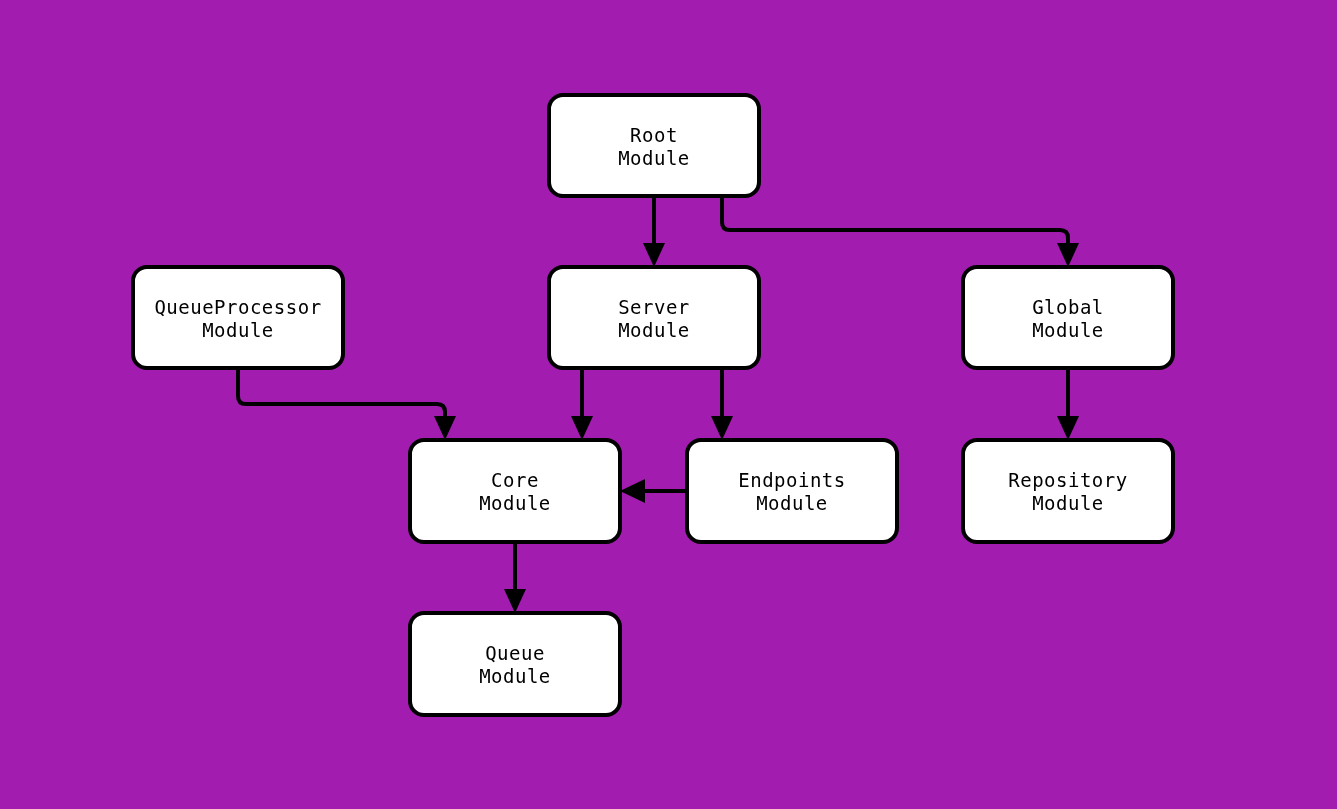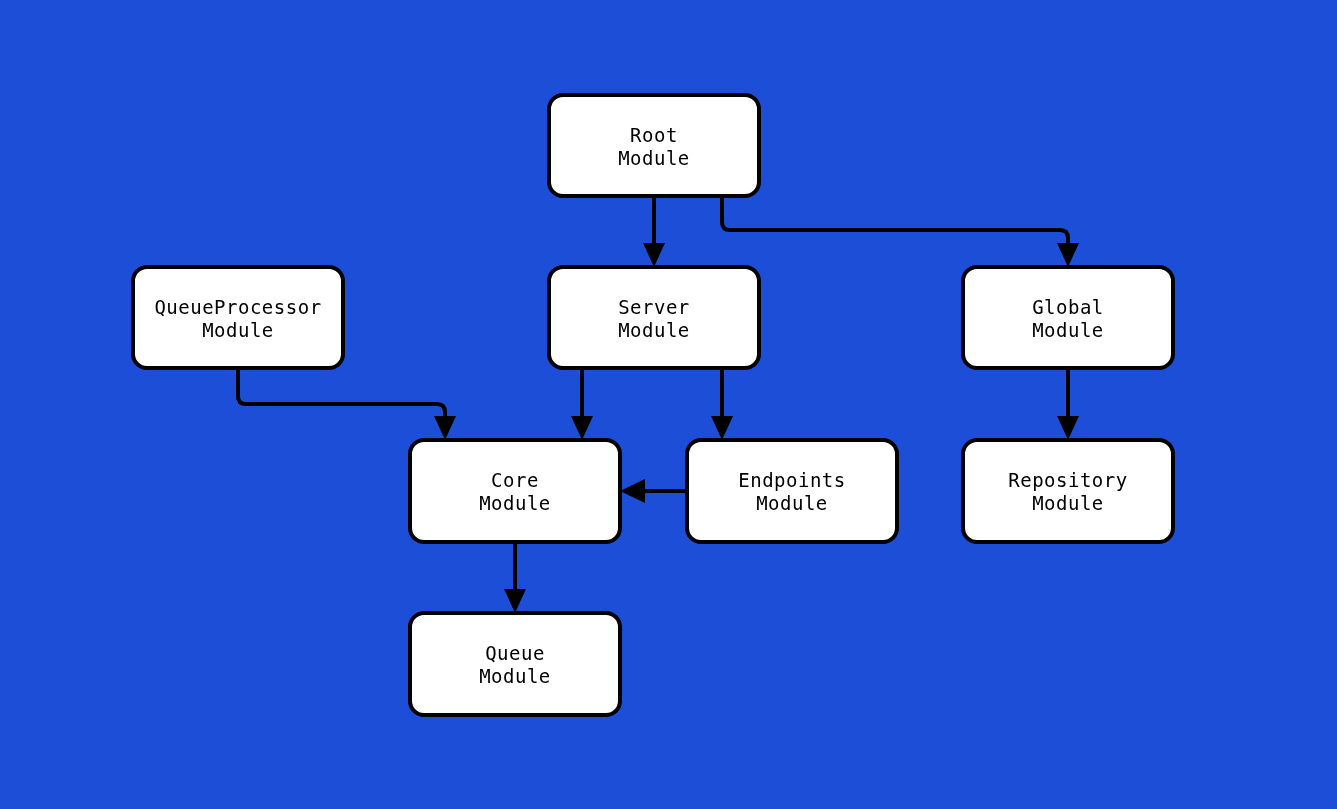--- a/index.html
+++ b/index.html
@@ -10,21 +10,21 @@
   body {
     width: 1337px;
     height: 809px;
     overflow: hidden;
     font-family: "DejaVu Sans Mono", monospace;
   }
   #diagram-root {
     position: relative;
     width: 1337px;
     height: 809px;
-    background: #1d4ed8;
+    background: #a21caf;
   }
   svg#graph {
     display: block;
     width: 1337px;
     height: 809px;
   }
   .node-box {
     fill: #ffffff;
     stroke: #000000;
     stroke-width: 4;

